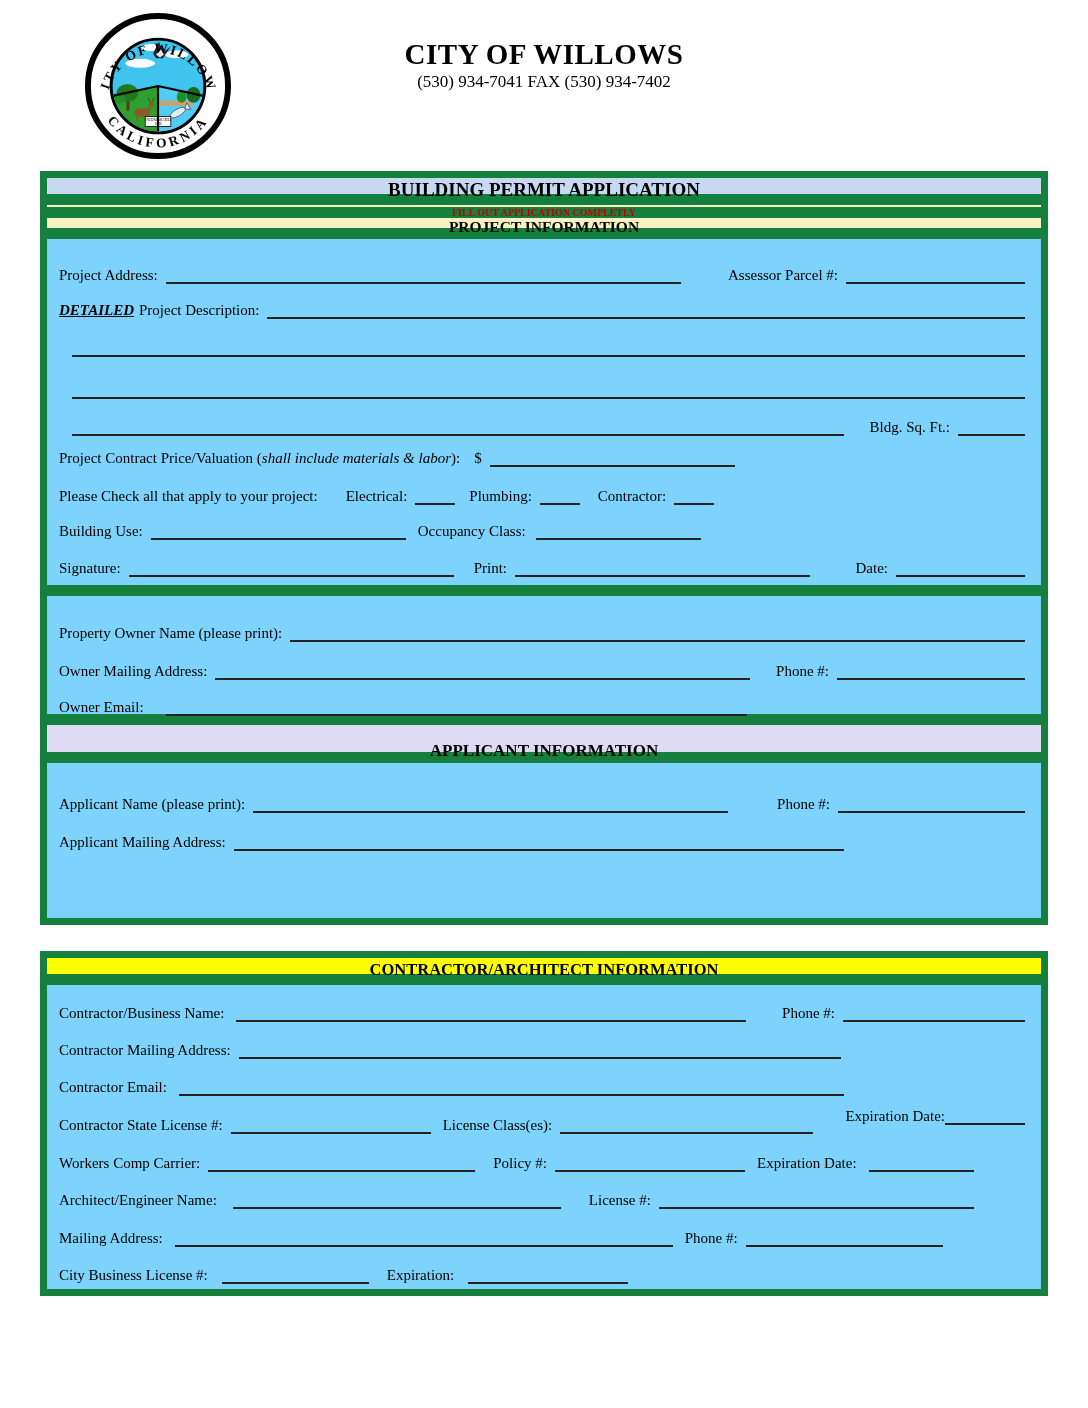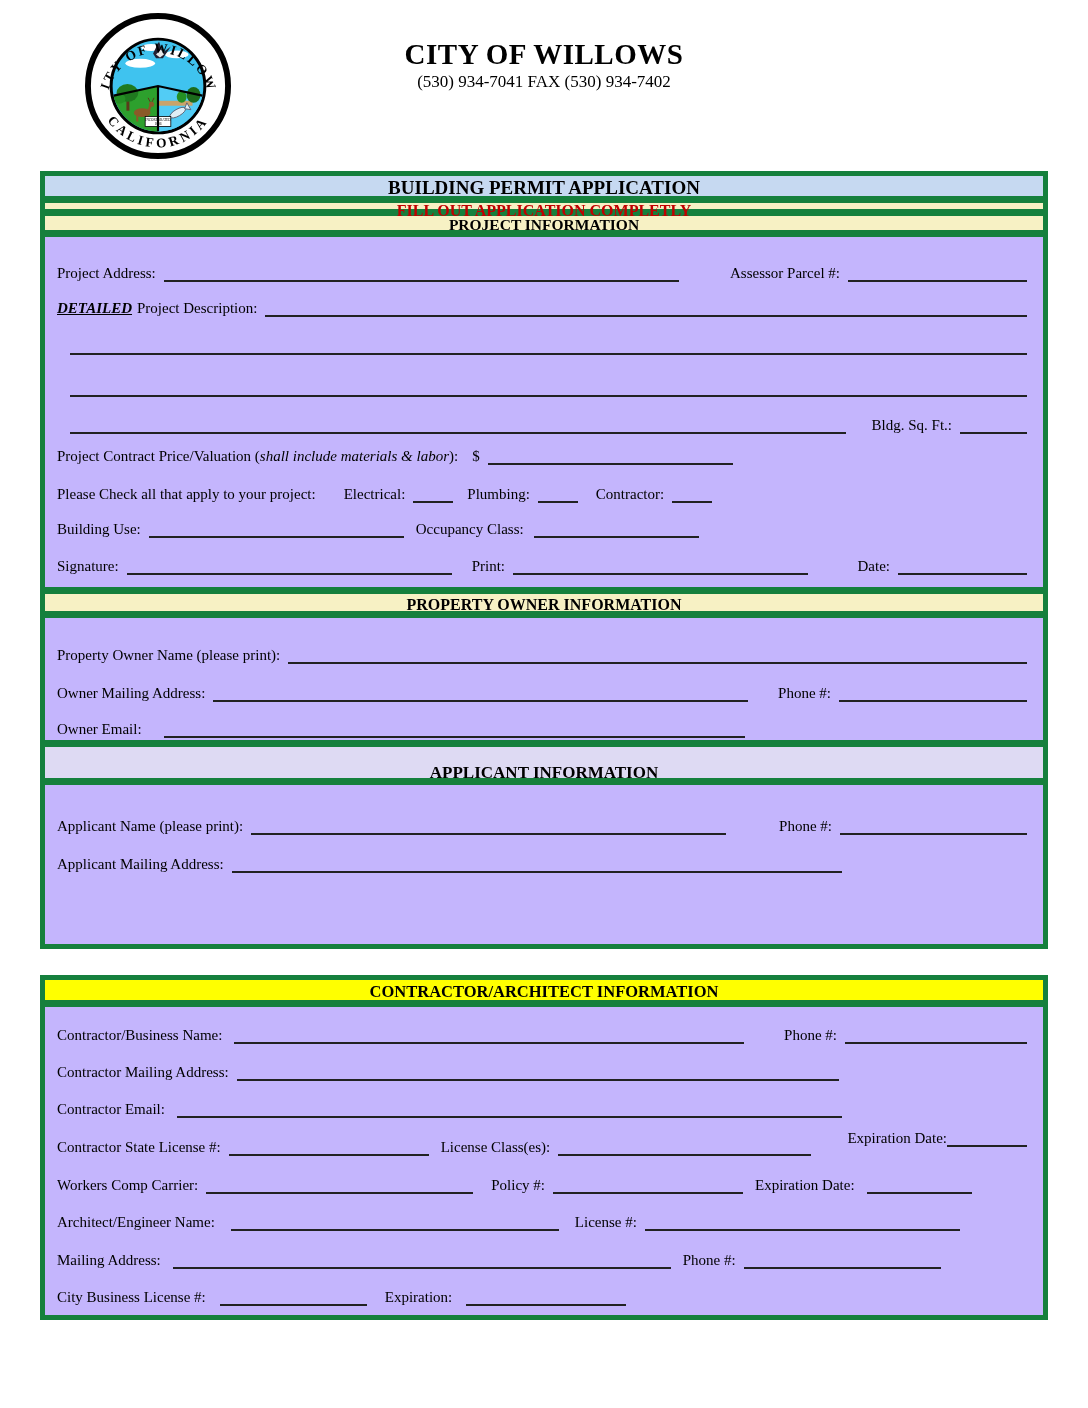--- a/index.html
+++ b/index.html
@@ -8,31 +8,31 @@
 
   
   .masthead{position:absolute;top:38px;left:0;right:0;text-align:center;}
   .masthead .title{font-size:29px;font-weight:bold;margin:0;letter-spacing:.5px;}
   .masthead .subtitle{font-size:21px;font-weight:bold;margin:1px 0 2px 0;}
   .masthead .addr{font-size:17px;line-height:1.35;}
   .seal{position:absolute;left:84px;top:12px;}
 
   
   .stack{position:absolute;left:40px;top:174px;width:1008px;}
-  .bar,.box{box-sizing:border-box;border:5px solid #15803d;margin-top:-3px;}
+  .bar,.box{box-sizing:border-box;border:7px solid #15803d;margin-top:-3px;}
   .bar{text-align:center;font-weight:bold;}
   .bar-blue{height:30px;line-height:24px;font-size:19px;background:var(--title-bar-blue,#c6d9f1);}
-  .bar-red{height:16px;line-height:16px;font-size:16px;background:var(--section-bar-cream,#f7f1c4);color:var(--instruction-red,#c00000);}
+  .bar-red{height:16px;line-height:16px;font-size:10px;background:var(--section-bar-cream,#f7f1c4);color:var(--instruction-red,#c00000);}
   .bar-proj{height:24px;line-height:18px;font-size:15.5px;background:var(--section-bar-cream,#f7f1c4);}
   .bar-owner{height:27px;line-height:21px;font-size:16px;background:var(--section-bar-cream,#f7f1c4);}
   .bar-applicant{height:41px;background:var(--section-bar-lavender,#dedaf3);padding-top:16px;}
   .bar-applicant .h{font-size:17px;line-height:19px;}
   .bar-applicant .sub{font-size:11.5px;line-height:14px;}
   .bar-contractor{height:30px;line-height:24px;font-size:16.5px;background:var(--section-bar-yellow,#ffff00);margin-top:26px;}
-  .box{background:#c4b5fd;position:relative;}
+  .box{background:#7dd3fc;position:relative;}
   .box-project{height:360px;}
   .box-owner{height:132px;}
   .box-applicant{height:169px;}
   .box-contractor{height:318px;}
 
   
   .row{position:absolute;left:12px;right:16px;display:flex;align-items:baseline;
        font-size:15px;white-space:nowrap;}
   .row.inset{left:25px;justify-content:flex-end;}
   .u{display:inline-block;height:12px;border-bottom:2px solid #222;position:relative;top:4px;margin-left:8px;}
@@ -173,21 +173,20 @@
       <div class="row" style="top:320px">
         <span>Signature:</span>
         <span class="u" style="width:325px"></span>
         <span style="margin-left:20px">Print:</span>
         <span class="u" style="width:295px"></span>
         <span class="push">Date:</span>
         <span class="u" style="width:129px"></span>
       </div>
     </div>
 
-    <div class="bar bar-owner">PROPERTY OWNER INFORMATION</div>
     <div class="box box-owner">
 
       <div class="row" style="top:28px">
         <span>Property Owner Name (please print):</span>
         <span class="u fill"></span>
       </div>
 
       <div class="row" style="top:66px">
         <span>Owner Mailing Address:</span>
         <span class="u" style="width:535px"></span>
@@ -257,21 +256,21 @@
         <span class="u" style="width:267px"></span>
         <span style="margin-left:18px">Policy #:</span>
         <span class="u" style="width:190px"></span>
         <span style="margin-left:12px">Expiration Date:</span>
         <span class="u" style="width:105px;margin-left:12px"></span>
       </div>
 
       <div class="row" style="top:206px">
         <span>Architect/Engineer Name:</span>
         <span class="u" style="width:328px;margin-left:16px"></span>
-        <span style="margin-left:16px">License #:</span>
+        <span style="margin-left:28px">License #:</span>
         <span class="u" style="width:315px"></span>
       </div>
 
       <div class="row" style="top:244px">
         <span>Mailing Address:</span>
         <span class="u" style="width:498px;margin-left:12px"></span>
         <span style="margin-left:12px">Phone #:</span>
         <span class="u" style="width:197px"></span>
       </div>
 

